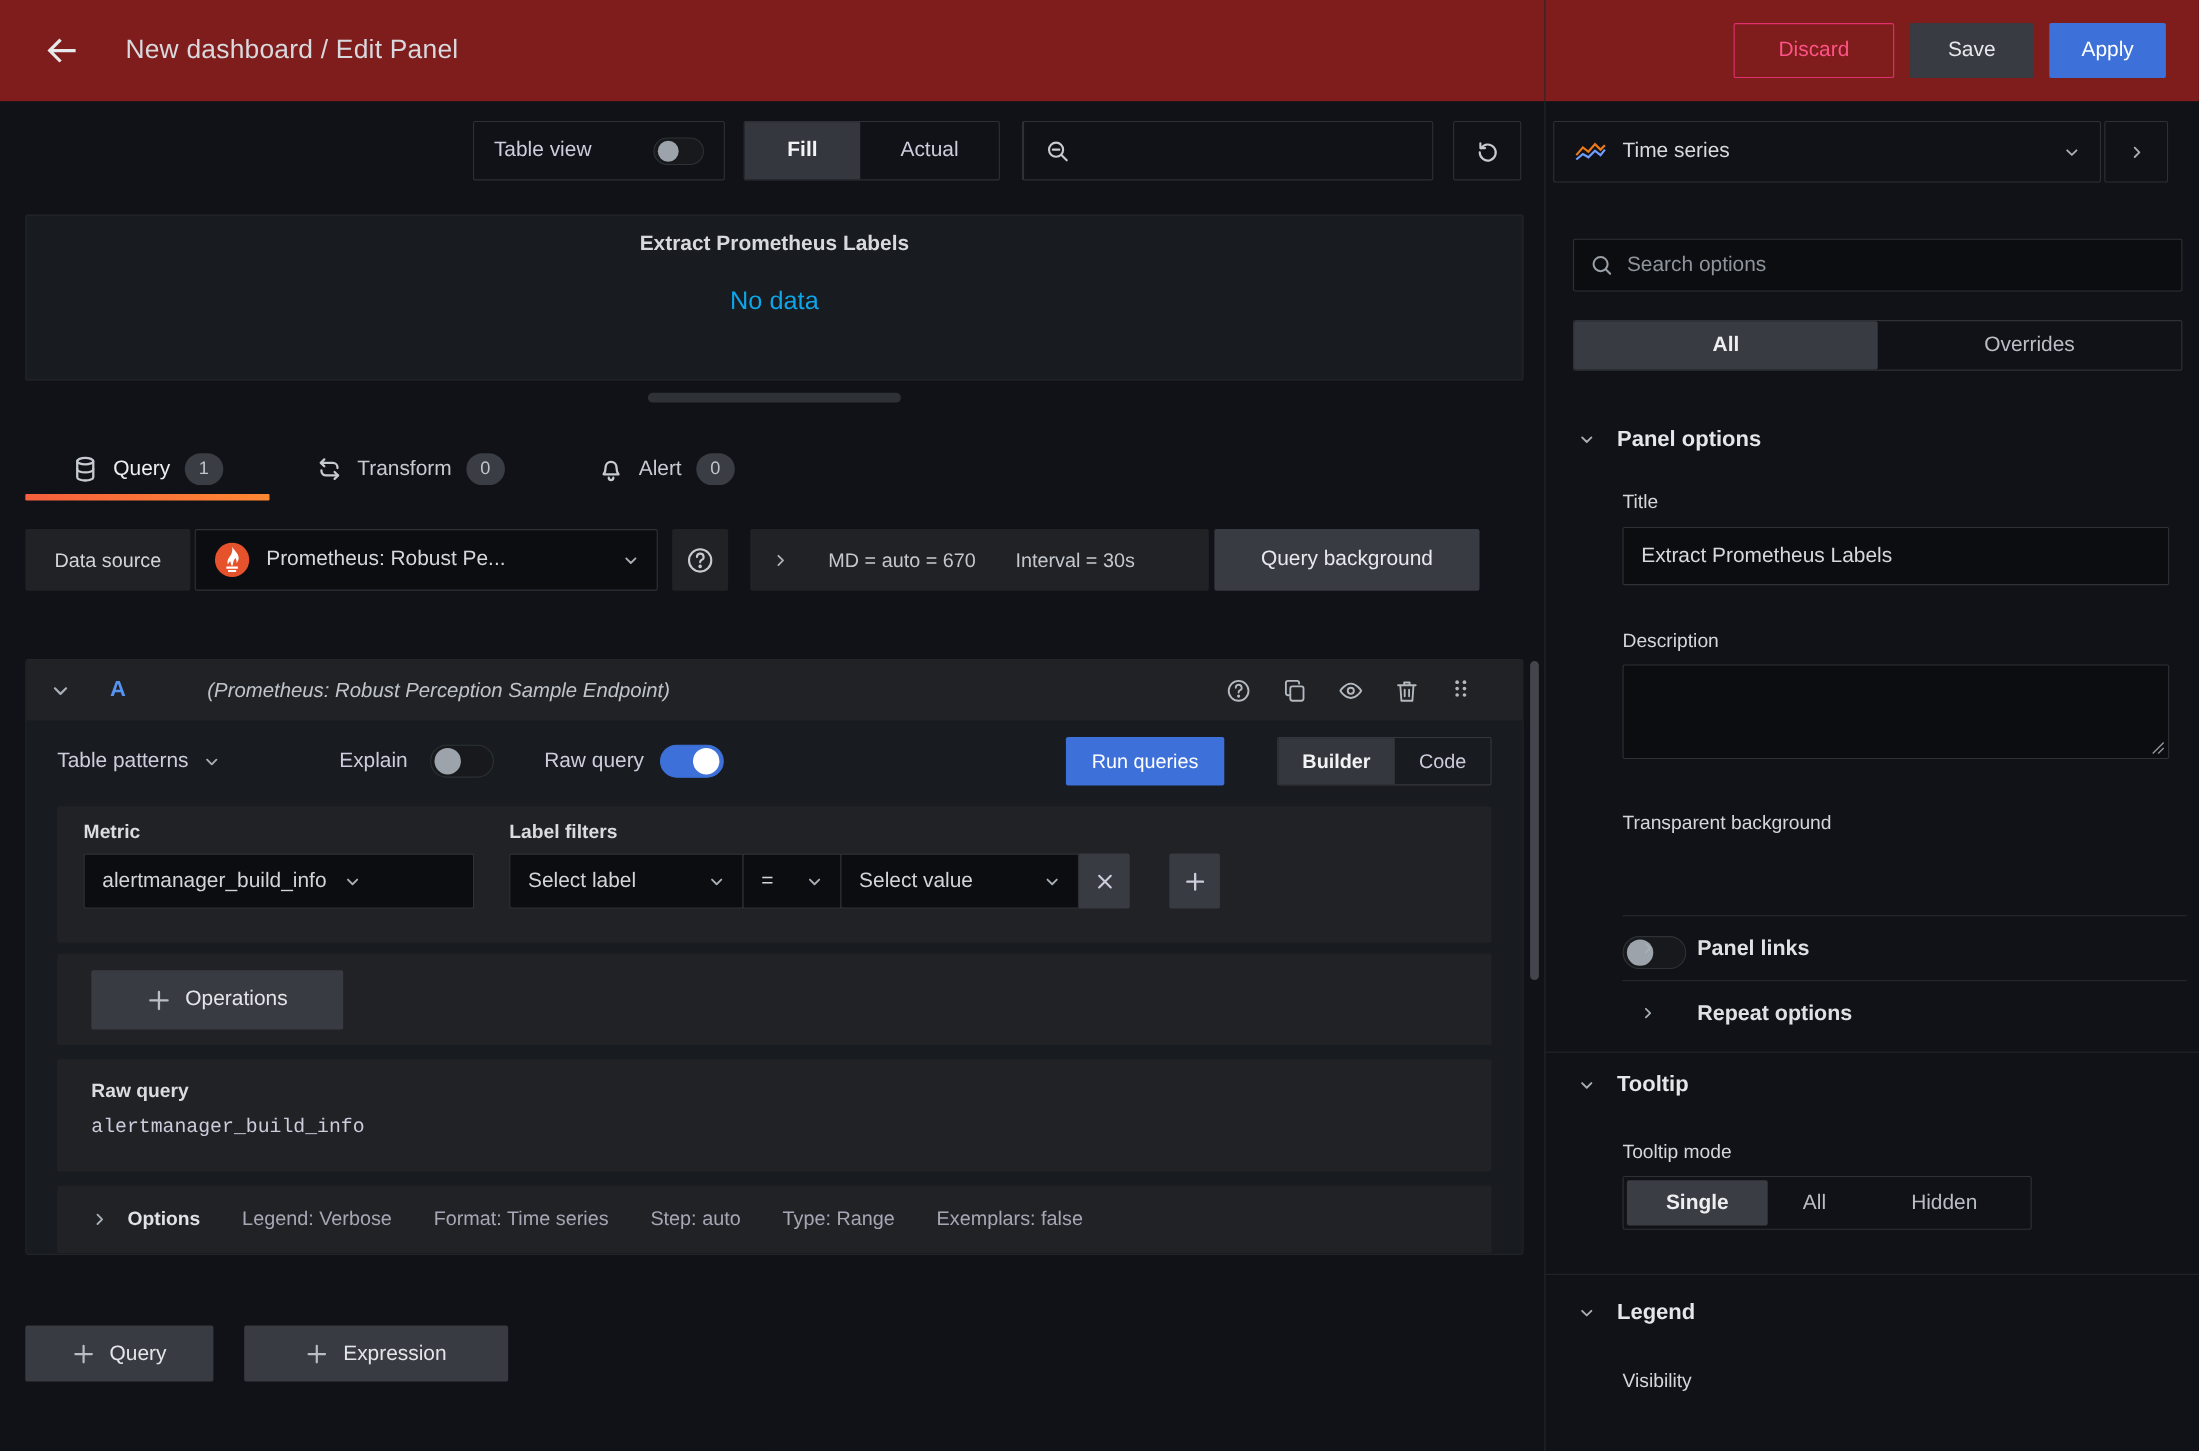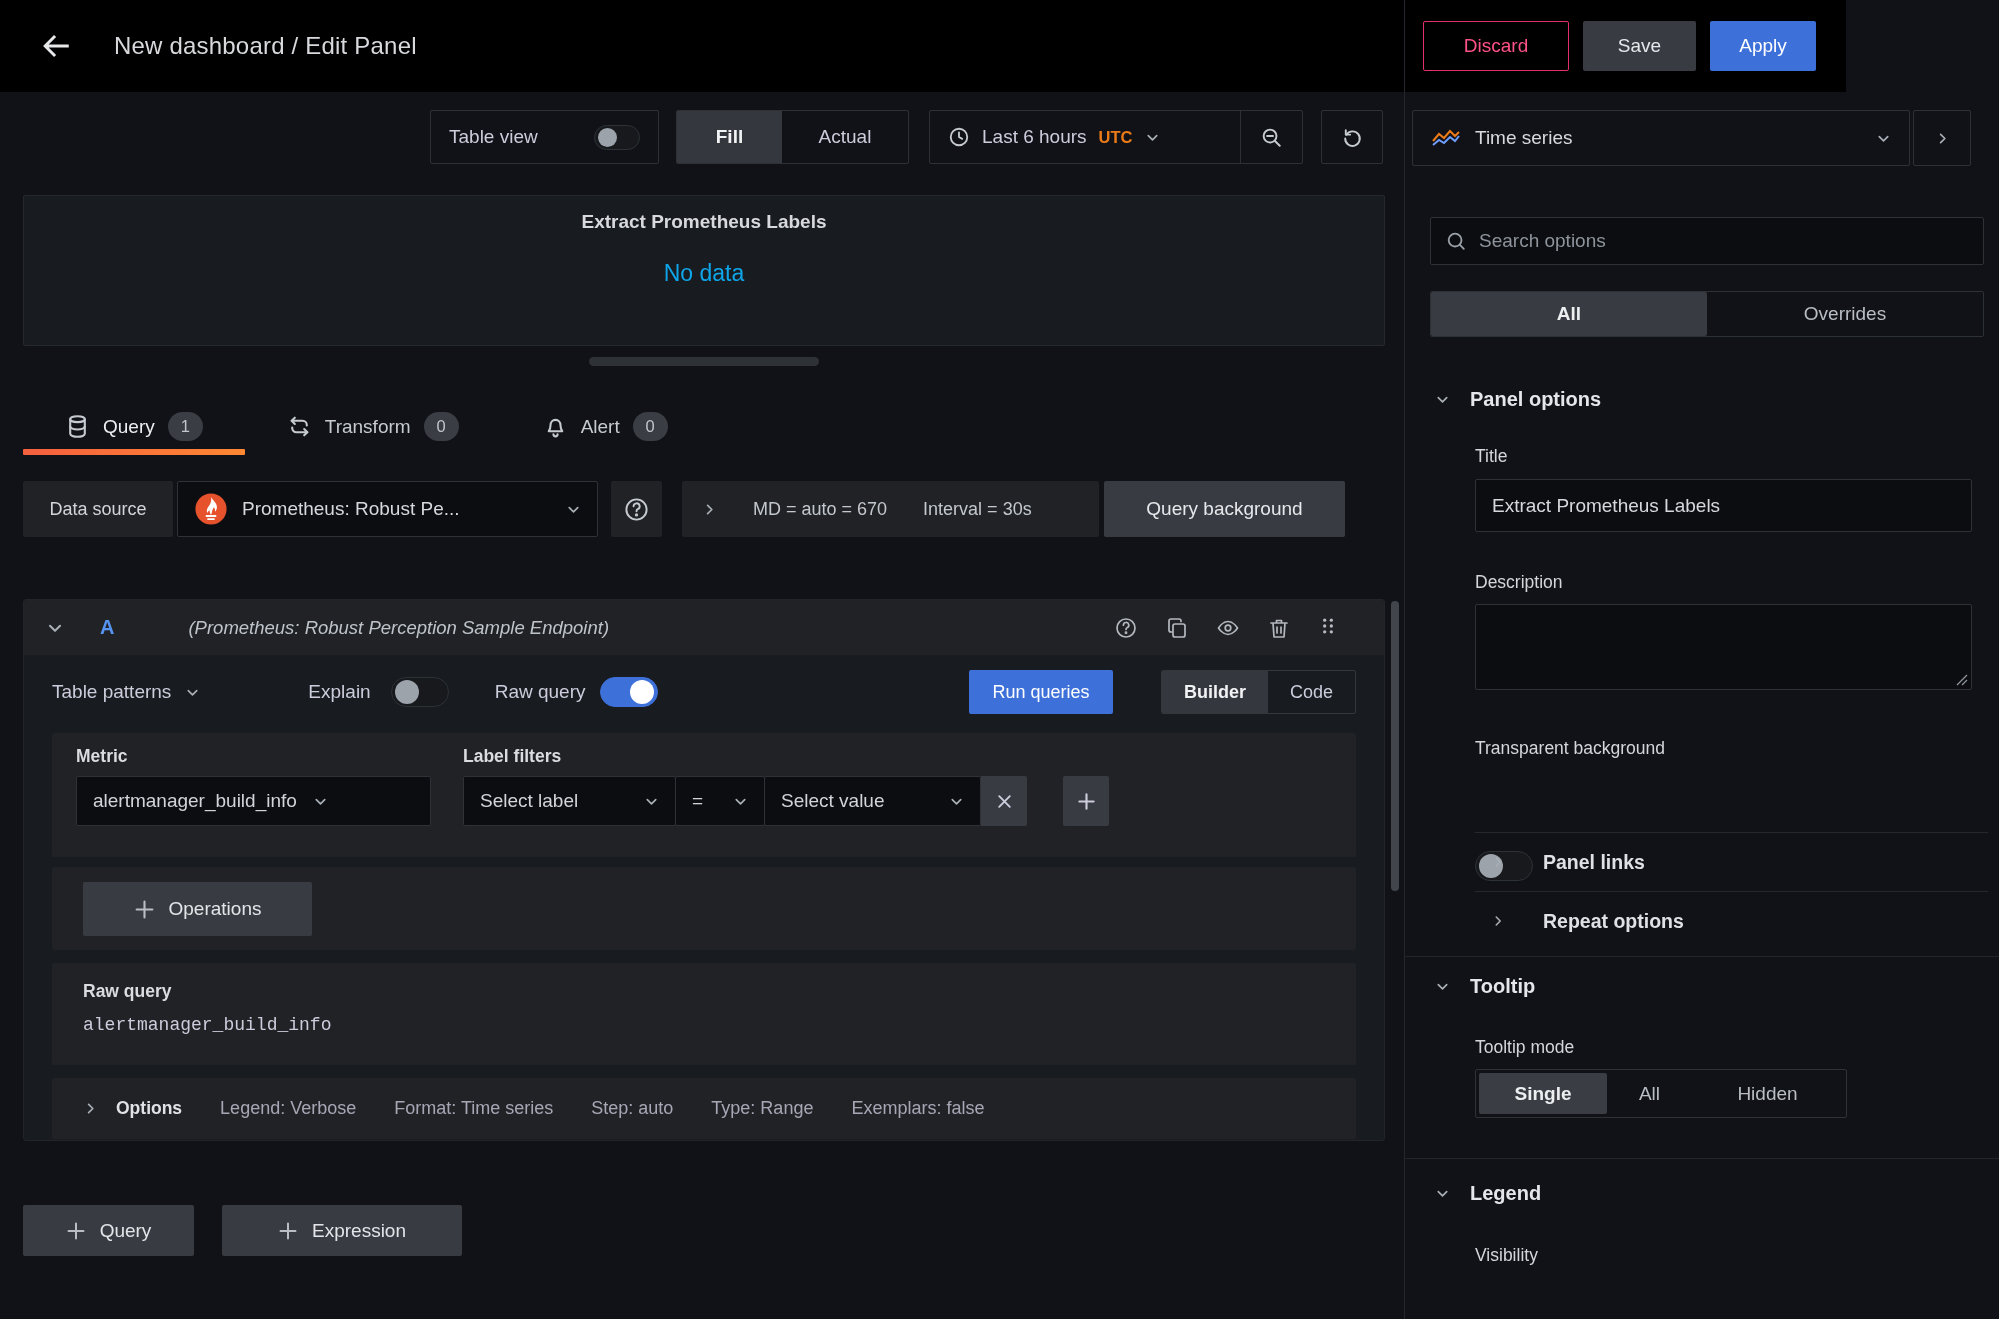--- a/index.html
+++ b/index.html
@@ -7,21 +7,21 @@
   body {
     width:1999px; height:1319px; position:relative; overflow:hidden;
     font-family:"Liberation Sans", sans-serif; color:#ccccdc; font-size:18px;
   }
   .abs { position:absolute; }
   svg { display:block; }
   .sw { fill:none; stroke:#c6cbd1; stroke-width:2; stroke-linecap:round; stroke-linejoin:round; }
   .chv { width:15px; height:15px; fill:none; stroke:#a9afb6; stroke-width:1.8; stroke-linecap:round; stroke-linejoin:round; flex:none; }
 
   
-  .hdr { position:absolute; left:0; top:0; width:1846px; height:92px; background:#000000;
+  .hdr { position:absolute; left:0; top:0; width:1999px; height:92px; background:#7f1d1d;
          display:flex; align-items:center; padding:0 30px; }
   .back-btn { width:52px; height:52px; display:flex; align-items:center; justify-content:center; cursor:pointer; border-radius:2px; }
   .hdr-title { margin-left:32px; font-size:24px; font-weight:500; color:#d8d9dd; letter-spacing:.2px; }
   .hdr-actions { margin-left:auto; display:flex; gap:14px; }
   .btn { height:50px; display:flex; align-items:center; justify-content:center;
          border-radius:2px; font-size:19px; font-weight:500; cursor:pointer; border:none;
          font-family:"Liberation Sans", sans-serif; }
   .btn-destructive-outline { background:transparent; border:1px solid #e02f6e; color:#ff5286; width:146px; }
   .btn-secondary { background:#383b41; color:#e6e8ec; width:113px; }
   .btn-primary { background:#3d71d9; color:#ffffff; width:106px; }
@@ -172,33 +172,20 @@
   <span class="lbl">Table view</span>
   <div class="toggle sm"></div>
 </div>
 
 <div class="abs tool-box seg">
   <div class="seg-item active" style="width:105px">Fill</div>
   <div class="seg-item" style="flex:1">Actual</div>
 </div>
 
 <div class="abs tool-box time-group">
-  <div class="time-range">
-    <span>
-      <svg width="22" height="22" viewBox="0 0 24 24" class="sw">
-          <circle cx="12" cy="12" r="9"></circle>
-          <path d="M12 7v5l3.5 2"></path>
-        </svg>
-    </span>
-    <span style="font-size:19px">Last 6 hours</span>
-    <span class="tz">UTC</span>
-    <svg class="chv" viewBox="0 0 16 16">
-        <path d="m3.5 6 4.5 4.5L12.5 6"></path>
-      </svg>
-  </div>
   <div class="time-zoomout">
     <span>
       <svg width="23" height="23" viewBox="0 0 24 24" class="sw">
           <circle cx="10.5" cy="10.5" r="6.7"></circle>
           <path d="m15.6 15.6 5 5M7.4 10.5h6.2"></path>
         </svg>
     </span>
   </div>
 </div>
 

